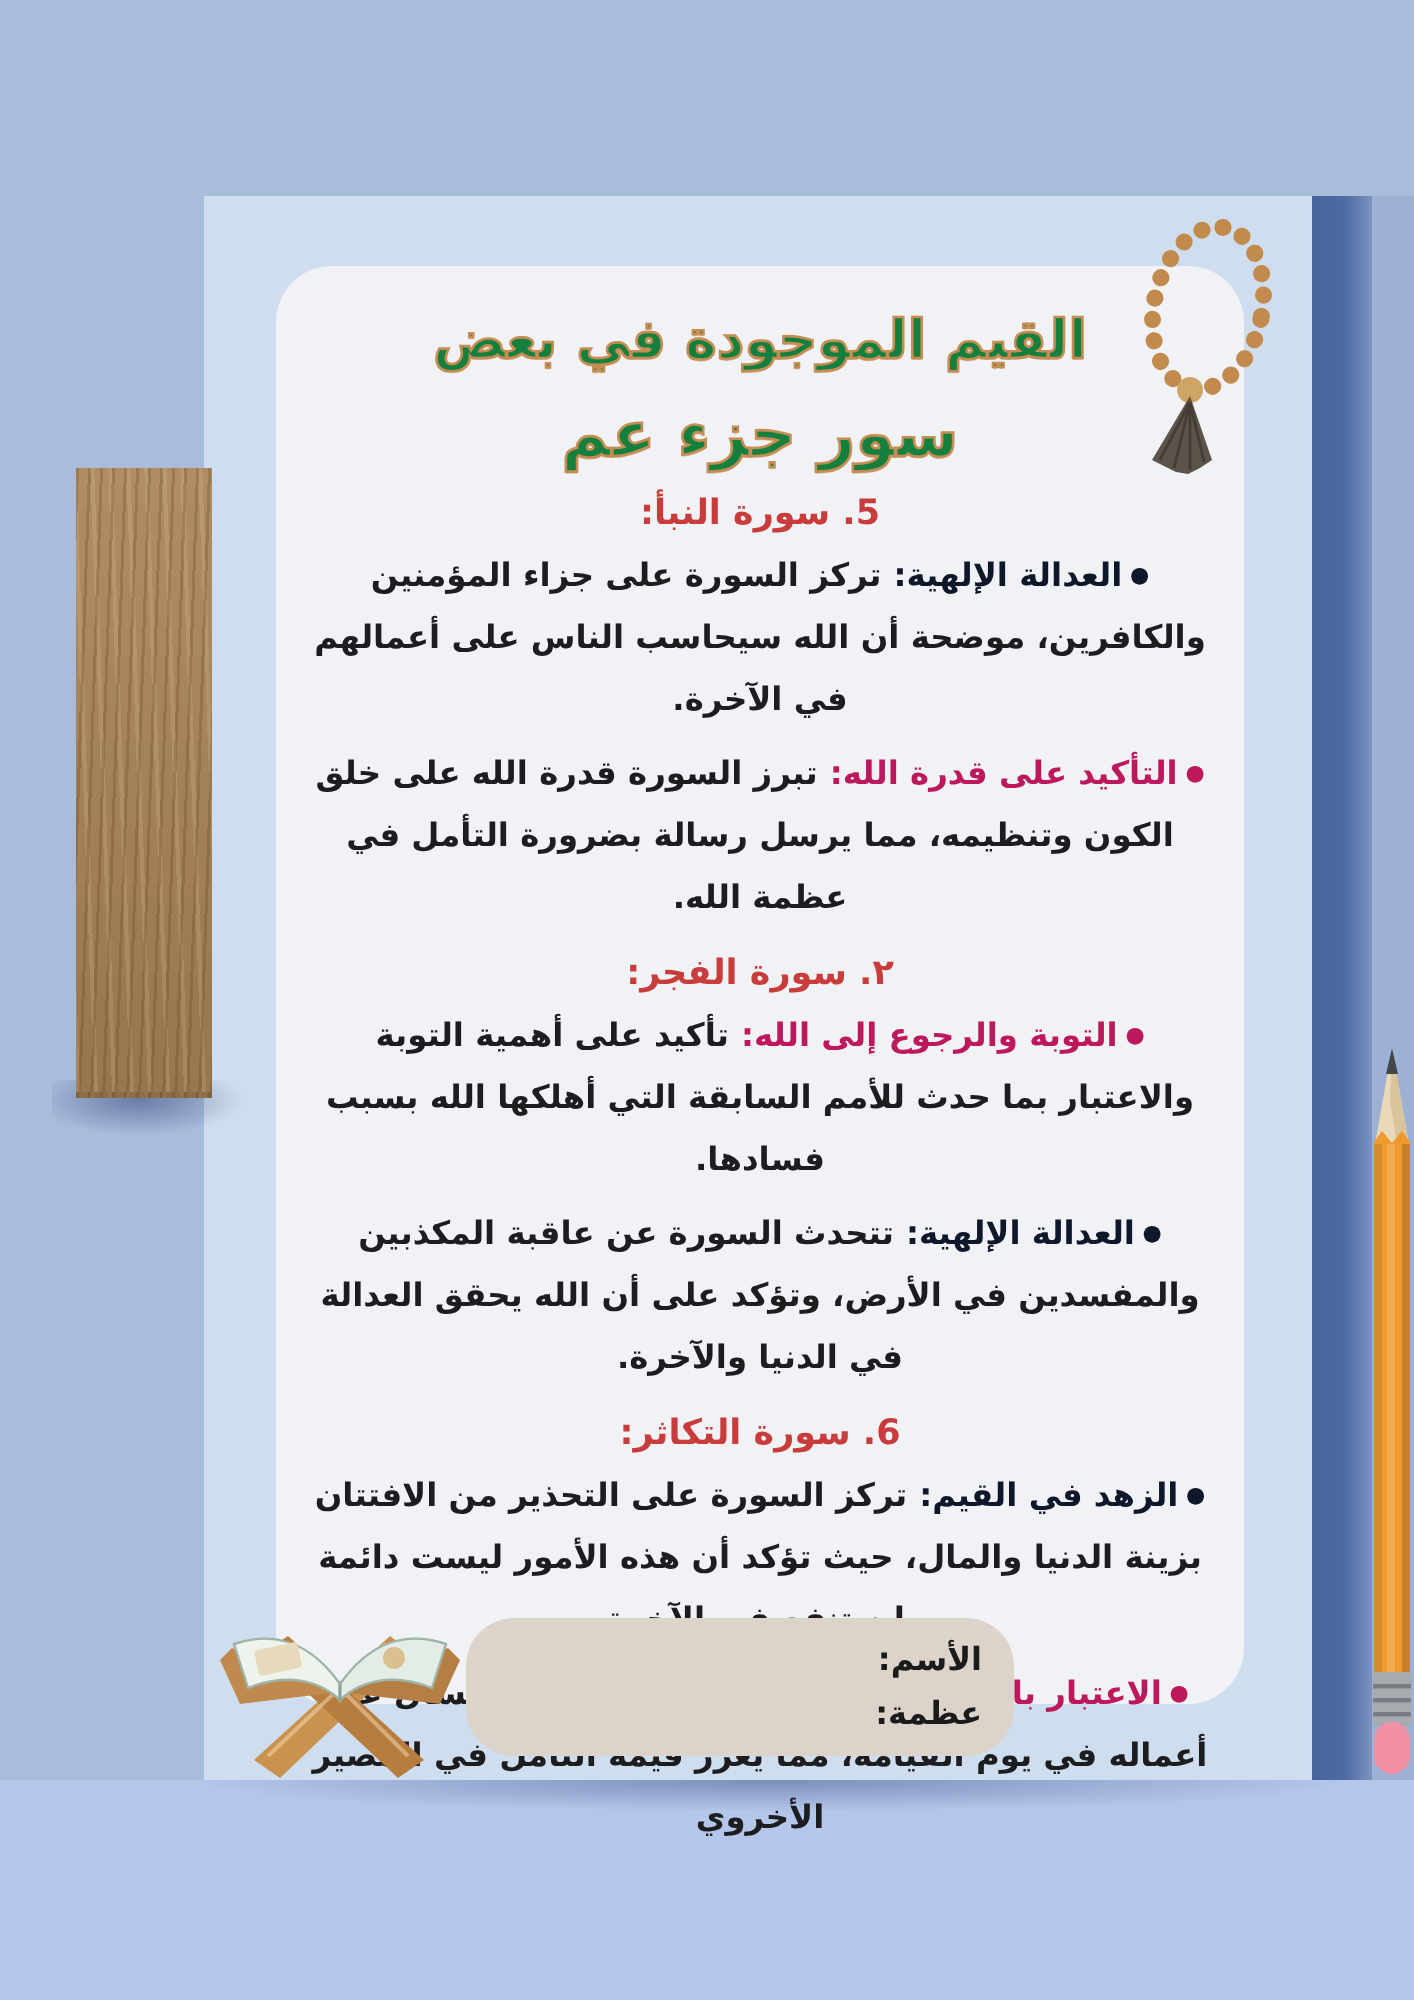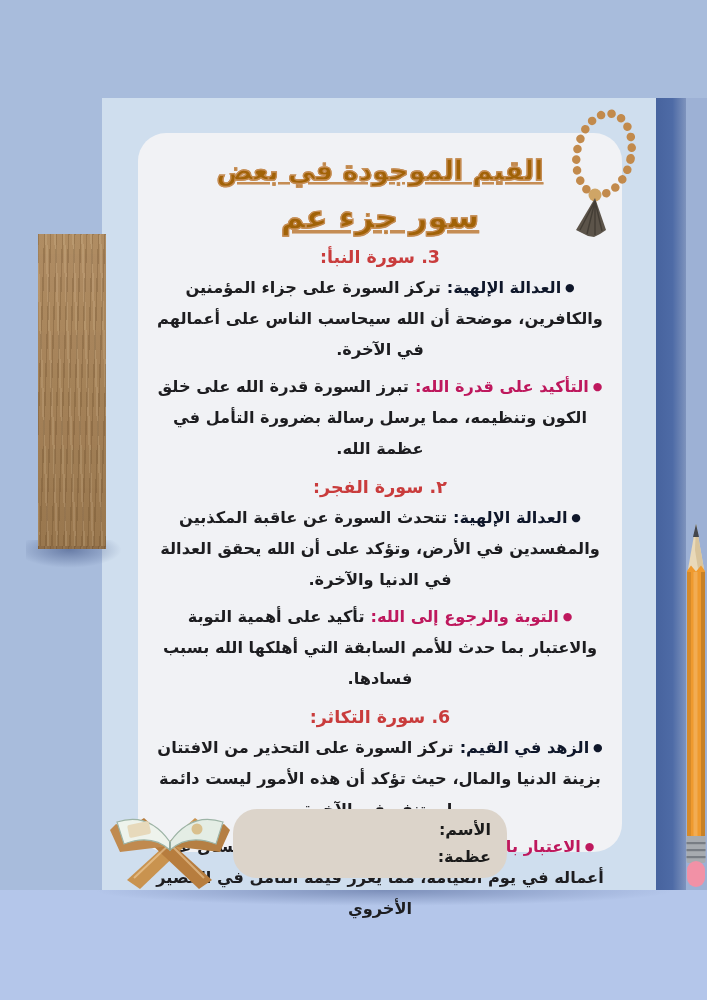--- a/index.html
+++ b/index.html
@@ -23,22 +23,22 @@
       repeating-linear-gradient(92deg, rgba(92,62,30,.25) 0 1.5px, rgba(0,0,0,0) 1.5px 6px),
       repeating-linear-gradient(88deg, rgba(255,235,200,.13) 0 2px, rgba(0,0,0,0) 2px 9px),
       linear-gradient(180deg, rgba(255,255,255,.07), rgba(0,0,0,.10));
     border-bottom:3px solid rgba(90,60,30,.40);}
   .plank-shadow{position:absolute;left:26px;top:540px;width:96px;height:28px;
     background:radial-gradient(ellipse at 45% 35%, rgba(52,72,122,.55), rgba(52,72,122,0) 70%);}
   
   .card{position:absolute;left:138px;top:133px;width:484px;height:719px;border-radius:28px;
     background:#f1f2f5;}
   .card-inner{direction:rtl;text-align:center;padding:14px 16px 0;}
-  .title{font-weight:bold;color:#a16207;-webkit-text-stroke:1.3px #c58d54;
-    text-shadow:0 1px 0 rgba(197,141,84,.55);text-decoration:underline;}
+  .title{font-weight:bold;color:#15803d;-webkit-text-stroke:1.3px #c58d54;
+    text-shadow:0 1px 0 rgba(197,141,84,.55);}
   .title1{font-size:27px;line-height:36px;margin:6px 0 0;}
   .title2{font-size:32px;line-height:34px;margin:11px 0 0;}
   .sec-heading{color:#c93c3c;font-size:17.5px;font-weight:bold;line-height:24px;margin:11px 0 3px;}
   .bullet{font-size:16.2px;font-weight:bold;line-height:31px;color:#1d1d20;margin:1px 0 6px;}
   .dot::before{content:"● ";font-size:11px;vertical-align:2px;}
   .green{color:#0f172a;}
   .blue{color:#be185d;}
   .lbl{margin-left:6px;}
   
   .name-box{position:absolute;left:233px;top:809px;width:274px;height:69px;border-radius:24px;
@@ -60,36 +60,36 @@
 <div class="wall-strip"></div>
 <div class="plank-shadow"></div>
 <div class="plank"></div>
 
 <div class="card">
   <div class="card-inner">
     <div class="title title1">القيم الموجودة في بعض</div>
     <div class="title title2">سور جزء عم</div>
 
     <div>
-      <div class="sec-heading">3. سورة النبأ:</div>
+      <div class="sec-heading">5. سورة النبأ:</div>
       <p class="bullet">
         <span class="dot green"></span><span class="lbl green">العدالة الإلهية:</span><span>تركز السورة على جزاء المؤمنين والكافرين، موضحة أن الله سيحاسب الناس على أعمالهم في الآخرة.</span>
       </p>
       <p class="bullet">
         <span class="dot blue"></span><span class="lbl blue">التأكيد على قدرة الله:</span><span>تبرز السورة قدرة الله على خلق الكون وتنظيمه، مما يرسل رسالة بضرورة التأمل في عظمة الله.</span>
       </p>
     </div>
 
     <div>
       <div class="sec-heading">٢. سورة الفجر:</div>
       <p class="bullet">
-        <span class="dot green"></span><span class="lbl green">العدالة الإلهية:</span><span>تتحدث السورة عن عاقبة المكذبين والمفسدين في الأرض، وتؤكد على أن الله يحقق العدالة في الدنيا والآخرة.</span>
+        <span class="dot blue"></span><span class="lbl blue">التوبة والرجوع إلى الله:</span><span>تأكيد على أهمية التوبة والاعتبار بما حدث للأمم السابقة التي أهلكها الله بسبب فسادها.</span>
       </p>
       <p class="bullet">
-        <span class="dot blue"></span><span class="lbl blue">التوبة والرجوع إلى الله:</span><span>تأكيد على أهمية التوبة والاعتبار بما حدث للأمم السابقة التي أهلكها الله بسبب فسادها.</span>
+        <span class="dot green"></span><span class="lbl green">العدالة الإلهية:</span><span>تتحدث السورة عن عاقبة المكذبين والمفسدين في الأرض، وتؤكد على أن الله يحقق العدالة في الدنيا والآخرة.</span>
       </p>
     </div>
 
     <div>
       <div class="sec-heading">6. سورة التكاثر:</div>
       <p class="bullet">
         <span class="dot green"></span><span class="lbl green">الزهد في القيم:</span><span>تركز السورة على التحذير من الافتتان بزينة الدنيا والمال، حيث تؤكد أن هذه الأمور ليست دائمة ولن تنفع في الآخرة.</span>
       </p>
       <p class="bullet">
         <span class="dot blue"></span><span class="lbl blue">الاعتبار بالآخرة:</span><span>تذكر السورة أن الإنسان سيُسأل عن أعماله في يوم القيامة، مما يعزز قيمة التأمل في المصير الأخروي</span>

